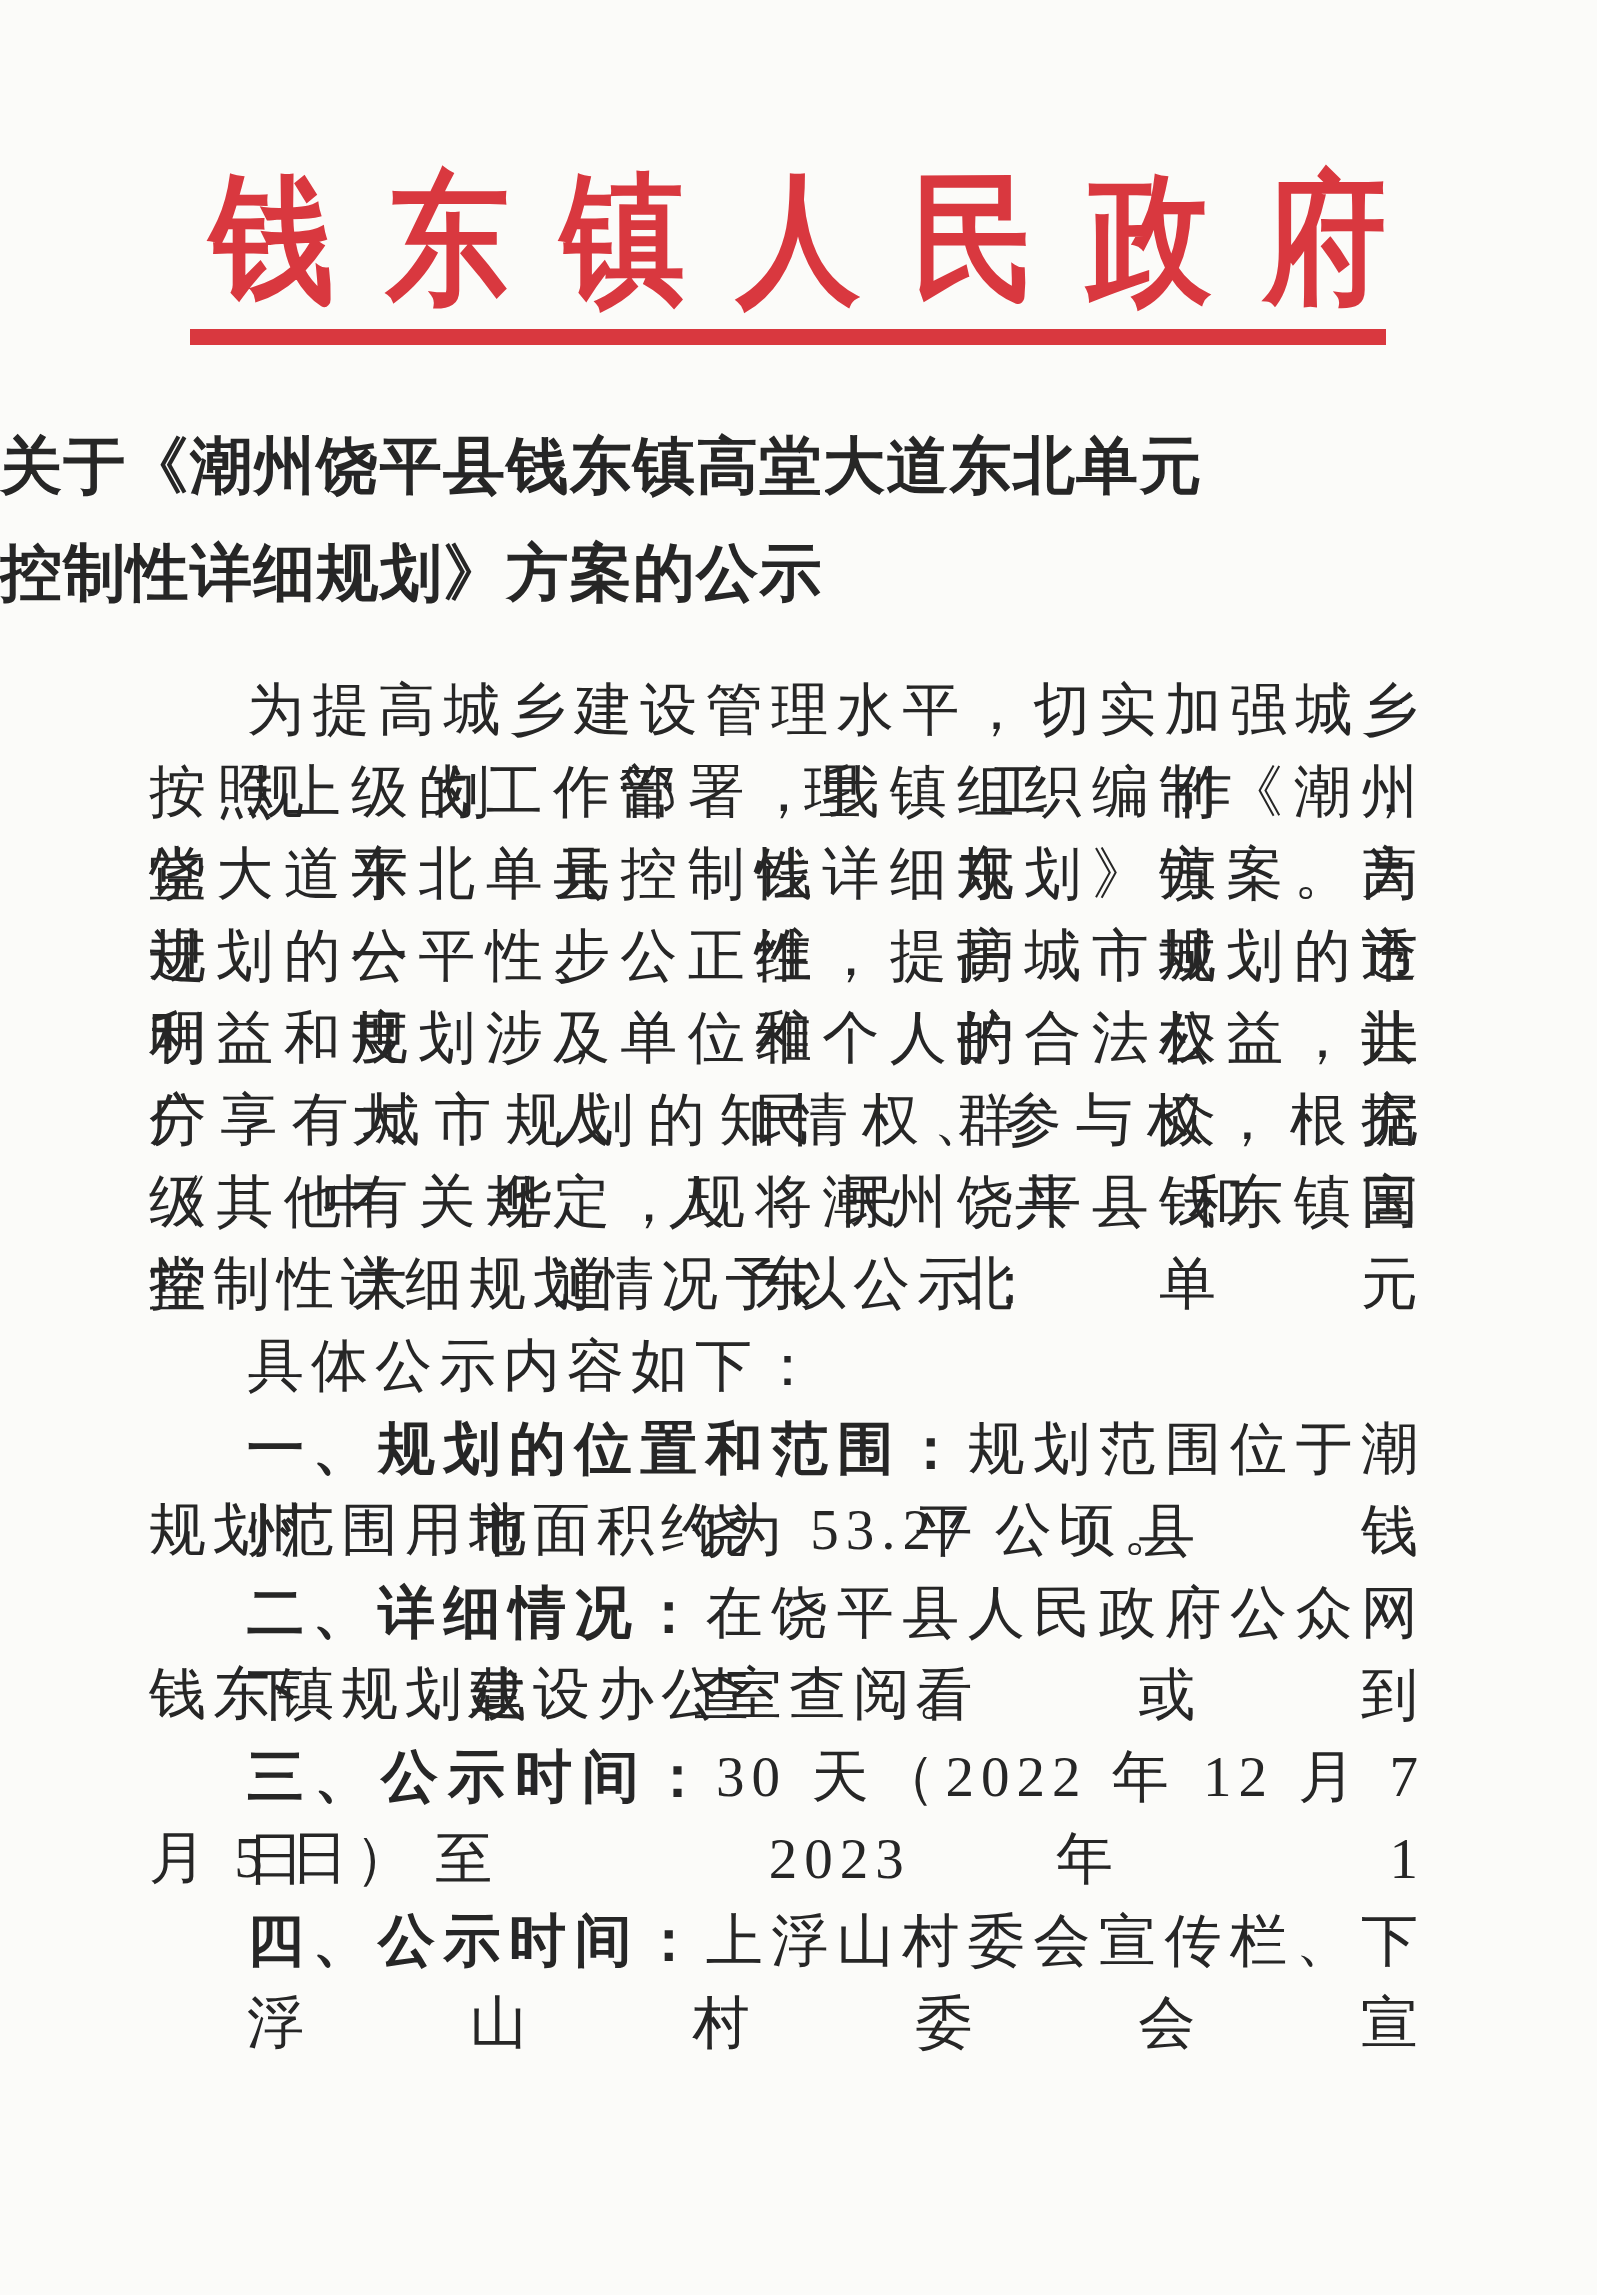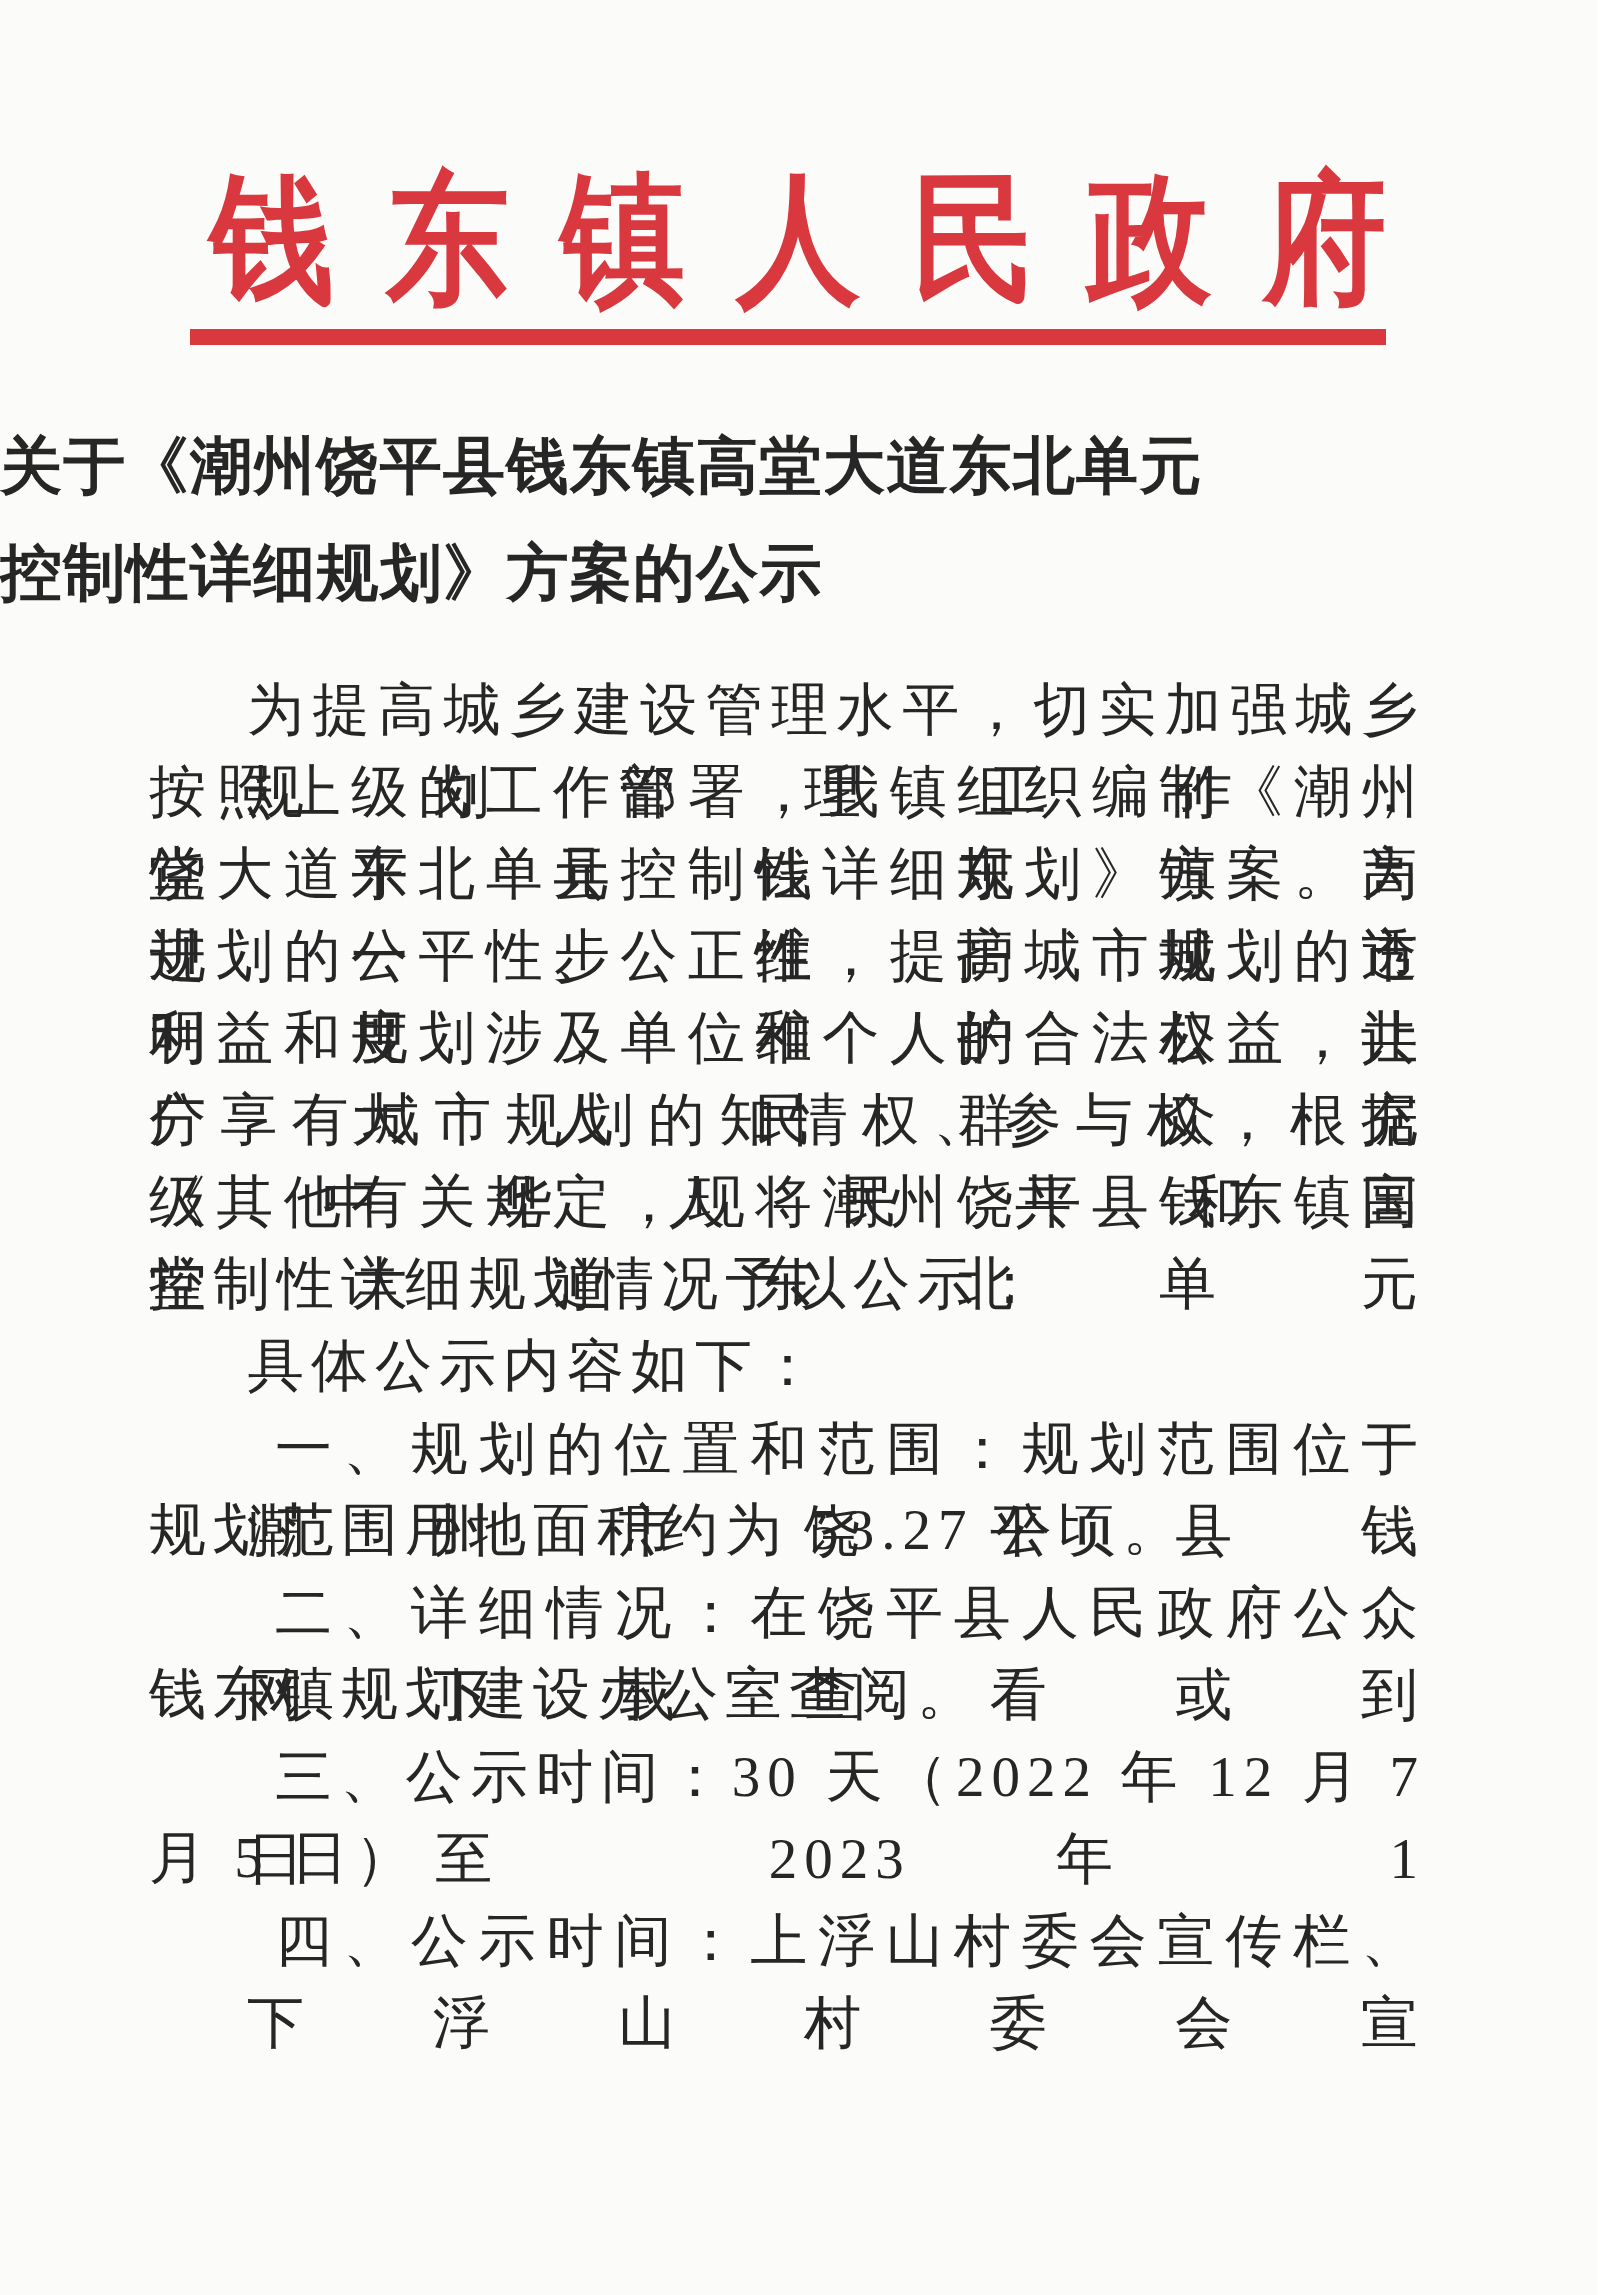--- a/index.html
+++ b/index.html
@@ -53,22 +53,21 @@
   .line.fill{
     text-align:justify;
     text-align-last:justify;
     text-justify:inter-character;
     white-space:normal;
   }
   .line.indent{padding-left:98px;}
   .seg{letter-spacing:inherit;}
   .seg.label{
     font-family:"Liberation Sans","DejaVu Sans",sans-serif;
-    font-weight:400;
-    margin-left:28px;
+    font-weight:700;
   }
 </style>
 </head>
 <body>
 
 <div class="page">
 
   <div class="org-name">钱东镇人民政府</div>
 
   <div class="rule"></div>

